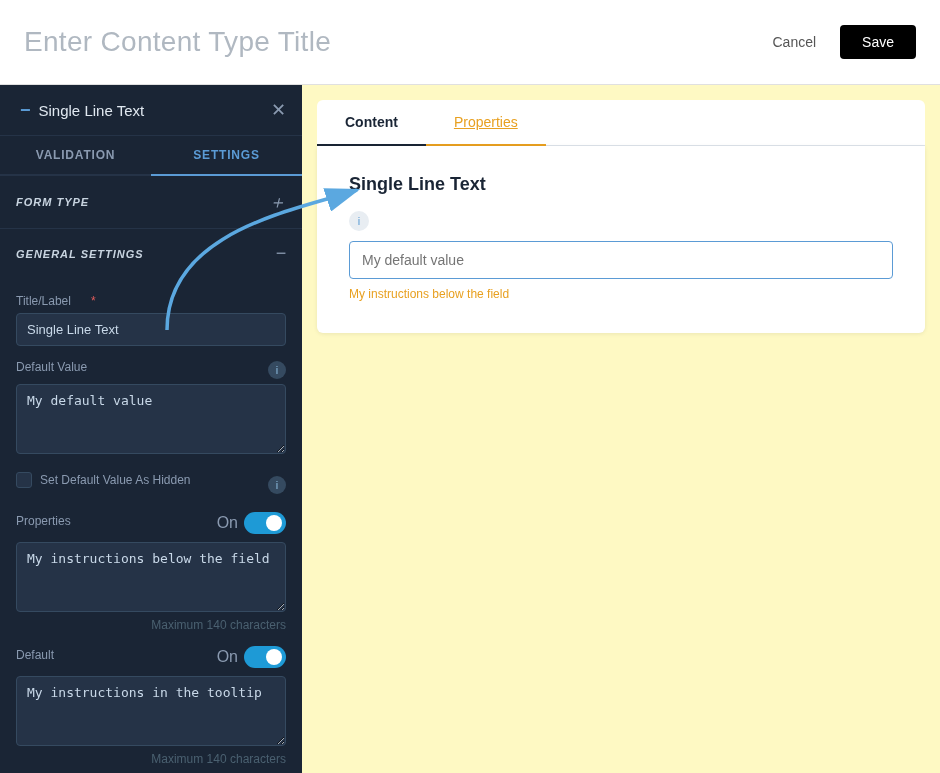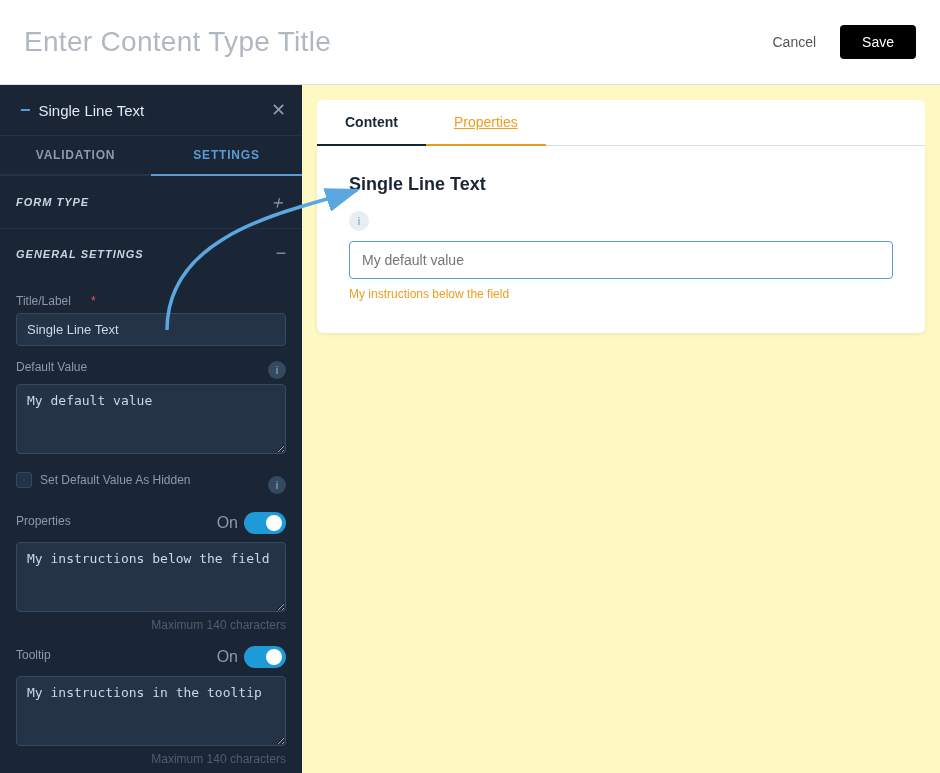--- a/index.html
+++ b/index.html
@@ -233,21 +233,21 @@
                 <span class="toggle-slider"></span>
               </label>
             </div>
           </div>
           <textarea class="field-textarea" style="">My instructions below the field</textarea>
           <div class="char-limit">Maximum 140 characters</div>
         </div>
 
         <div class="field-group">
           <div class="toggle-row">
-            <span class="field-label">Tooltip</span>
+            <span class="field-label">Default</span>
             <div style="display:flex;align-items:center;gap:6px;">
               <span class="toggle-on-label">On</span>
               <label class="toggle">
                 <input type="checkbox" checked="" style="">
                 <span class="toggle-slider"></span>
               </label>
             </div>
           </div>
           <textarea class="field-textarea" style="">My instructions in the tooltip</textarea>
           <div class="char-limit">Maximum 140 characters</div>

